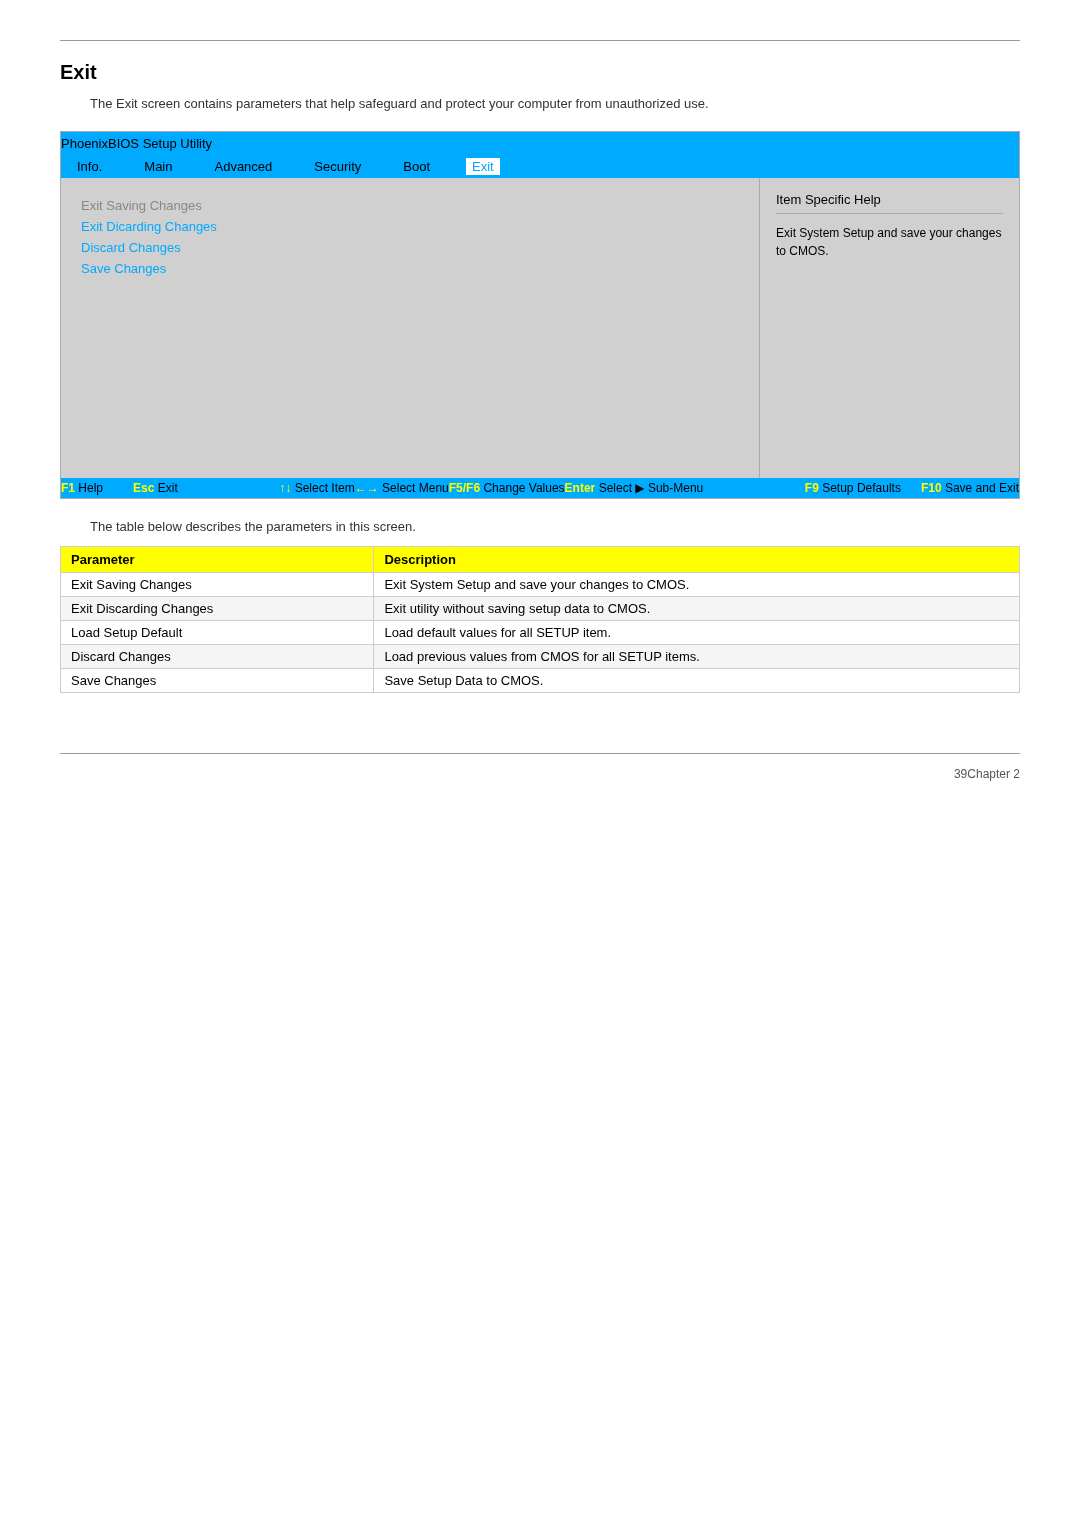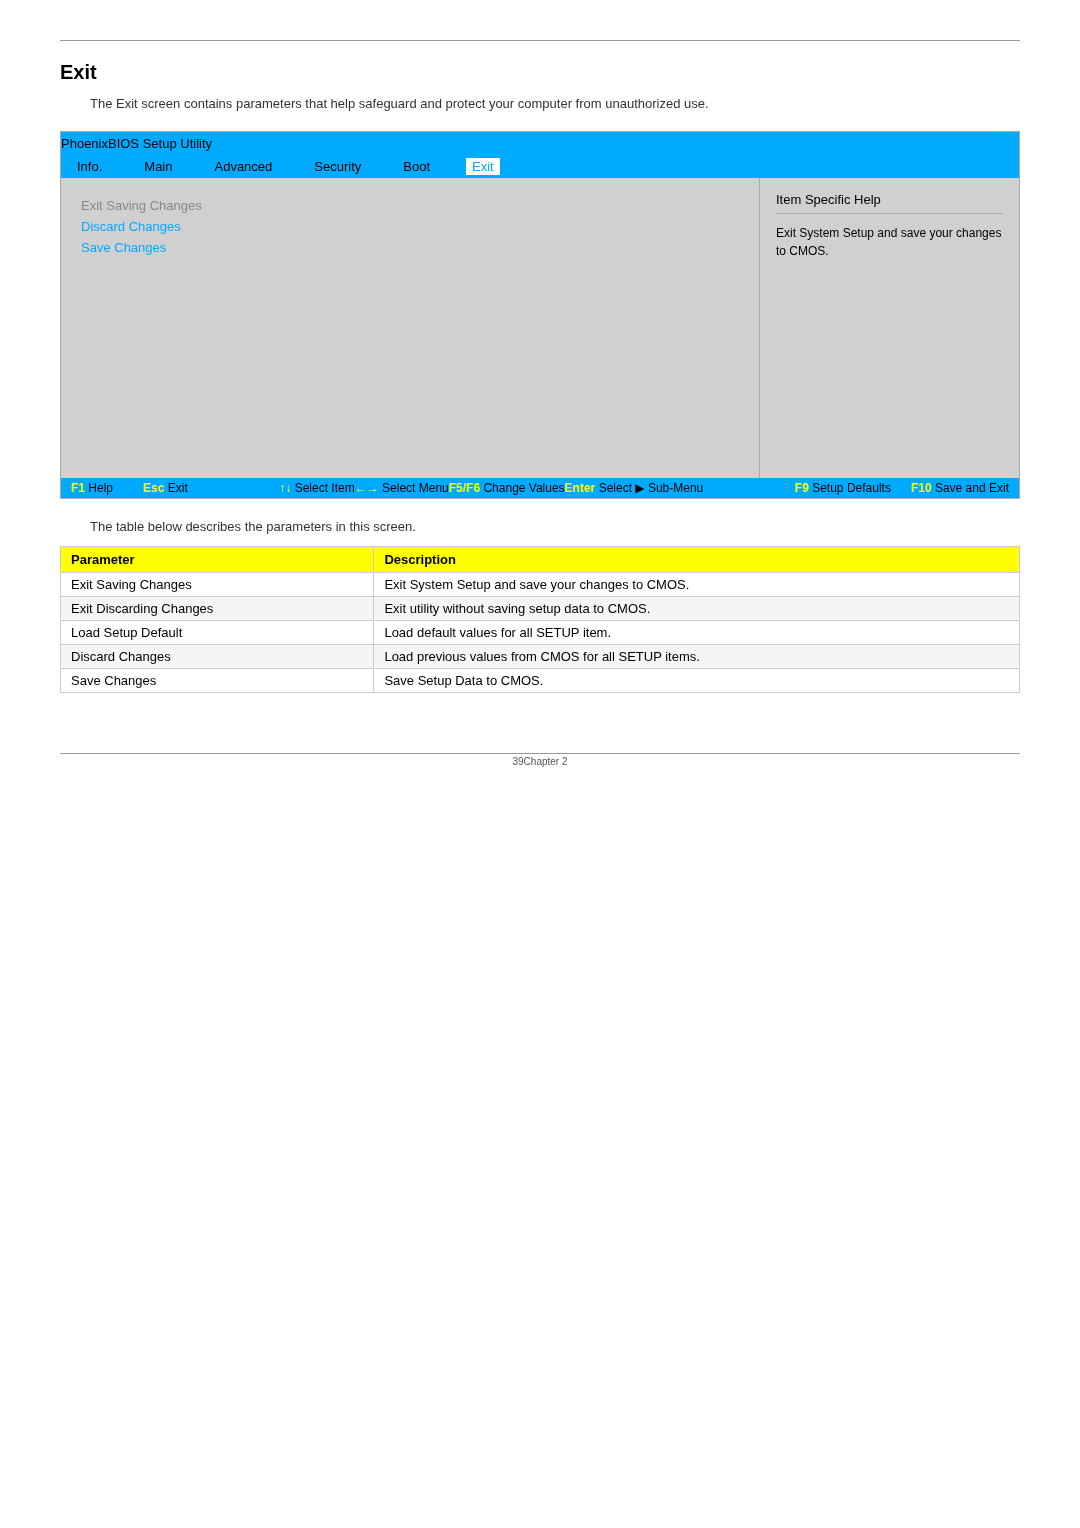--- a/index.html
+++ b/index.html
@@ -115,21 +115,21 @@
       line-height: 1.5;
     }
 
     
     .bios-status-bar {
       background: #00aaff;
       display: flex;
       flex-direction: row;
       justify-content: space-between;
       align-items: center;
-      padding: 3px 10px;
+      padding: 3px 0;
       font-size: 12px;
       color: #000;
     }
 
     .bios-status-left {
       display: flex;
       gap: 30px;
     }
 
     .bios-status-center {
@@ -190,24 +190,24 @@
       color: #000;
     }
 
     .footer-divider {
       border-top: 1px solid #999;
       margin-top: 60px;
     }
 
     .footer-row {
       display: flex;
-      justify-content: center;
-      font-size: 10px;
+      justify-content: flex-end;
+      font-size: 12px;
       color: #555;
-      margin-top: 2px;
+      margin-top: 13px;
     }
   </style>
 </head>
 <body>
 
 <div class="top-divider"></div>
 
 <div class="page-title">Exit</div>
 
 <p class="intro-text">The Exit screen contains parameters that help safeguard and protect your computer from unauthorized use.</p>
@@ -221,20 +221,21 @@
     <div class="bios-menu-item">Main</div>
     <div class="bios-menu-item">Advanced</div>
     <div class="bios-menu-item">Security</div>
     <div class="bios-menu-item">Boot</div>
     <div class="bios-menu-item active">Exit</div>
   </div>
 
   <div class="bios-body">
     <div class="bios-left">
       <div class="bios-menu-entry disabled">Exit Saving Changes</div>
+      <div class="bios-menu-entry">Exit Dicarding Changes</div>
       <div class="bios-menu-entry">Discard Changes</div>
       <div class="bios-menu-entry">Save Changes</div>
     </div>
     <div class="bios-right">
       <div class="item-specific-help-title">Item Specific Help</div>
       <div class="item-specific-help-text">Exit System Setup and save your changes to CMOS.</div>
     </div>
   </div>
 
   <div class="bios-status-bar">

